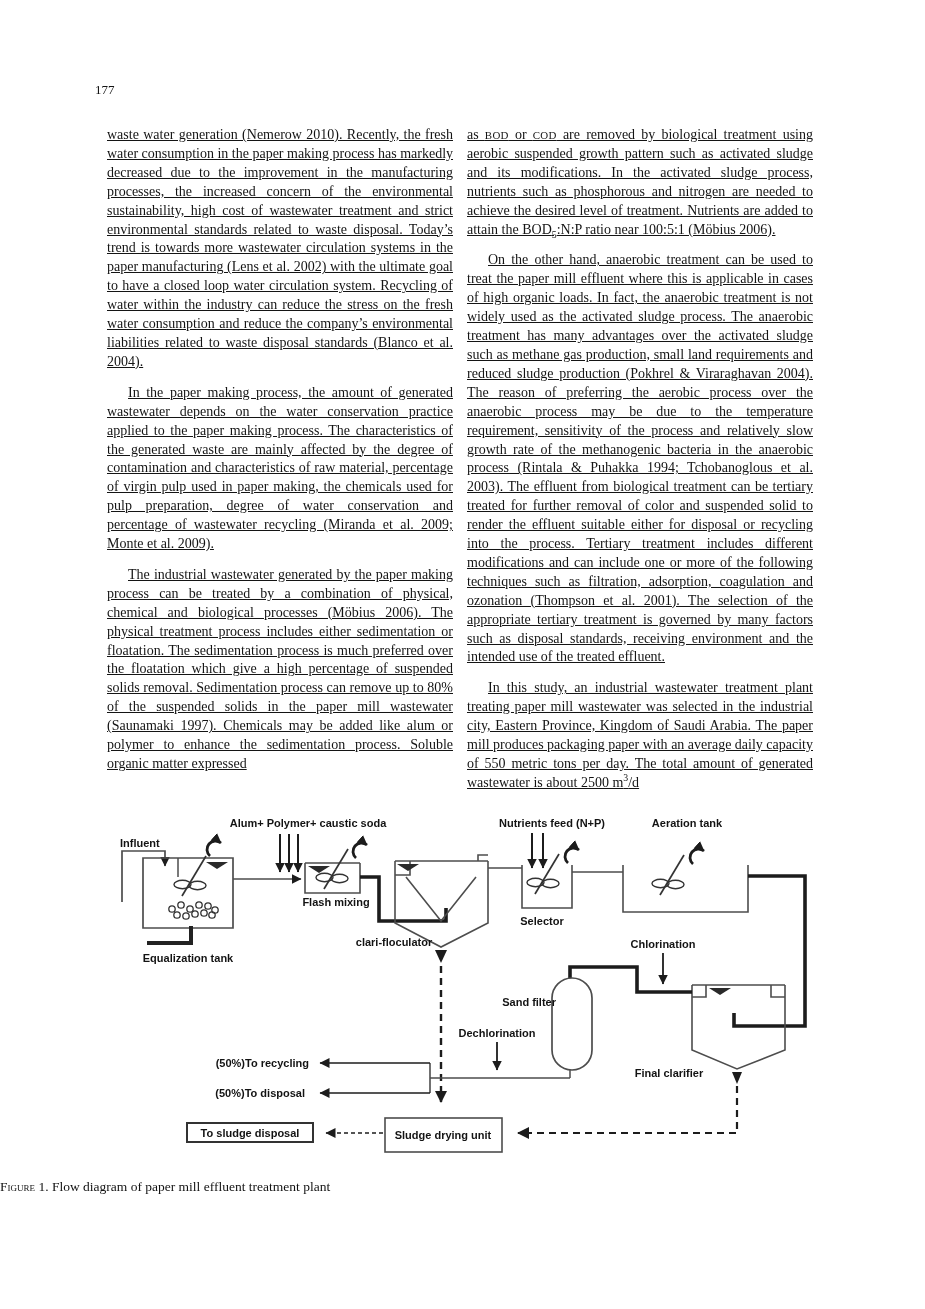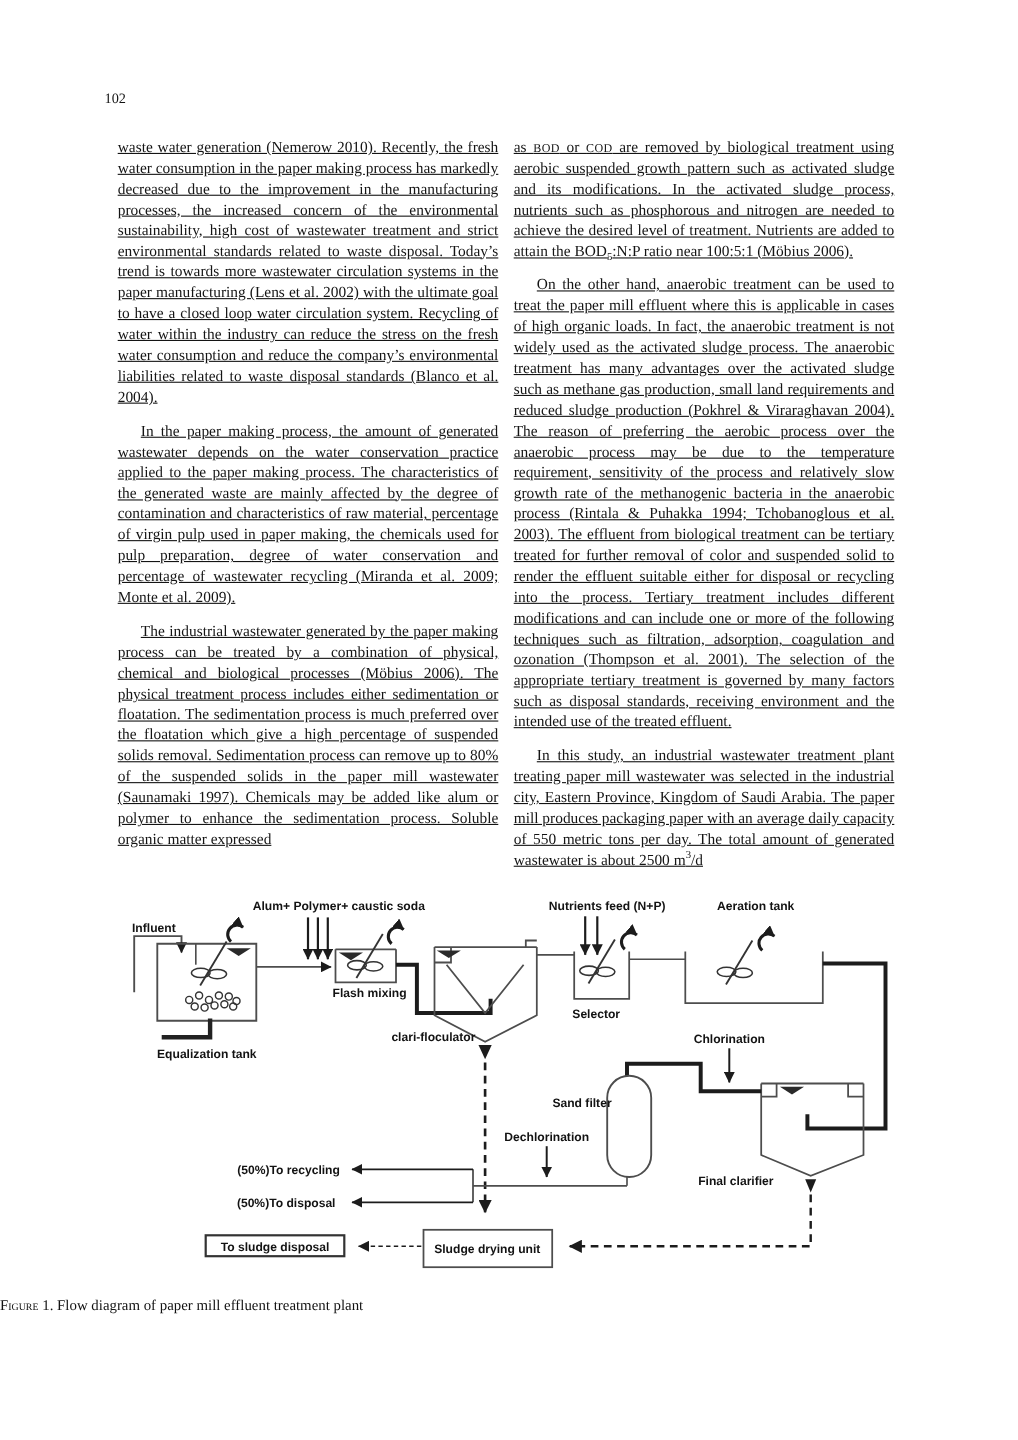--- a/index.html
+++ b/index.html
@@ -28,21 +28,21 @@
   .figcaption .fig-label{font-variant:small-caps;}
   svg.diagram{position:absolute;left:0;top:0;}
   svg.diagram text{
     font-family:"Liberation Sans","DejaVu Sans",sans-serif;
     font-weight:bold;font-size:11px;fill:#131313;
   }
 </style>
 </head>
 <body>
 
-<div class="page-number">102</div>
+<div class="page-number">177</div>
 
 <div class="col col-left">
     <p class="para"><span>waste water generation (Nemerow 2010). Recently, the fresh water consumption in the paper making process has markedly decreased due to the improvement in the manufacturing processes, the increased concern of the environmental sustainability, high cost of wastewater treatment and strict environmental standards related to waste disposal. Today’s trend is towards more wastewater circulation systems in the paper manufacturing (Lens et al. 2002) with the ultimate goal to have a closed loop water circulation system. Recycling of water within the industry can reduce the stress on the fresh water consumption and reduce the company’s environmental liabilities related to waste disposal standards (Blanco et al. 2004).</span></p>
     <p class="para indent"><span>In the paper making process, the amount of generated wastewater depends on the water conservation practice applied to the paper making process. The characteristics of the generated waste are mainly affected by the degree of contamination and characteristics of raw material, percentage of virgin pulp used in paper making, the chemicals used for pulp preparation, degree of water conservation and percentage of wastewater recycling (Miranda et al. 2009; Monte et al. 2009).</span></p>
     <p class="para indent"><span>The industrial wastewater generated by the paper making process can be treated by a combination of physical, chemical and biological processes (Möbius 2006). The physical treatment process includes either sedimentation or floatation. The sedimentation process is much preferred over the floatation which give a high percentage of suspended solids removal. Sedimentation process can remove up to 80% of the suspended solids in the paper mill wastewater (Saunamaki 1997). Chemicals may be added like alum or polymer to enhance the sedimentation process. Soluble organic matter expressed</span></p>
   </div>
 <div class="col col-right">
     <p class="para"><span>as </span><span class="sc">BOD</span><span> or </span><span class="sc">COD</span><span> are removed by biological treatment using aerobic suspended growth pattern such as activated sludge and its modifications. In the activated sludge process, nutrients such as phosphorous and nitrogen are needed to achieve the desired level of treatment. Nutrients are added to attain the BOD</span><sub>5</sub><span>:N:P ratio near 100:5:1 (Möbius 2006).</span></p>
     <p class="para indent"><span>On the other hand, anaerobic treatment can be used to treat the paper mill effluent where this is applicable in cases of high organic loads. In fact, the anaerobic treatment is not widely used as the activated sludge process. The anaerobic treatment has many advantages over the activated sludge such as methane gas production, small land requirements and reduced sludge production (Pokhrel &amp; Viraraghavan 2004). The reason of preferring the aerobic process over the anaerobic process may be due to the temperature requirement, sensitivity of the process and relatively slow growth rate of the methanogenic bacteria in the anaerobic process (Rintala &amp; Puhakka 1994; Tchobanoglous et al. 2003). The effluent from biological treatment can be tertiary treated for further removal of color and suspended solid to render the effluent suitable either for disposal or recycling into the process. Tertiary treatment includes different modifications and can include one or more of the following techniques such as filtration, adsorption, coagulation and ozonation (Thompson et al. 2001). The selection of the appropriate tertiary treatment is governed by many factors such as disposal standards, receiving environment and the intended use of the treated effluent.</span></p>
     <p class="para indent"><span>In this study, an industrial wastewater treatment plant treating paper mill wastewater was selected in the industrial city, Eastern Province, Kingdom of Saudi Arabia. The paper mill produces packaging paper with an average daily capacity of 550 metric tons per day. The total amount of generated wastewater is about 2500 m</span><sup>3</sup><span>/d</span></p>

